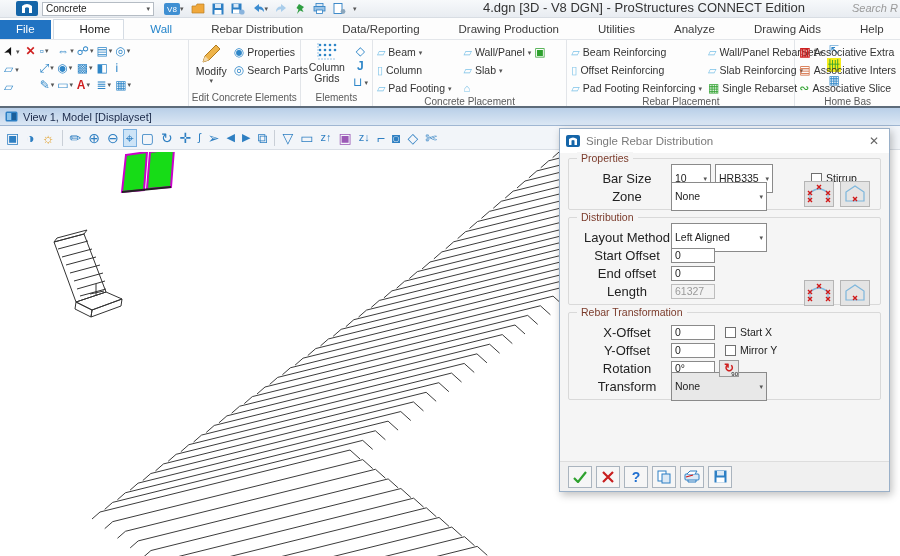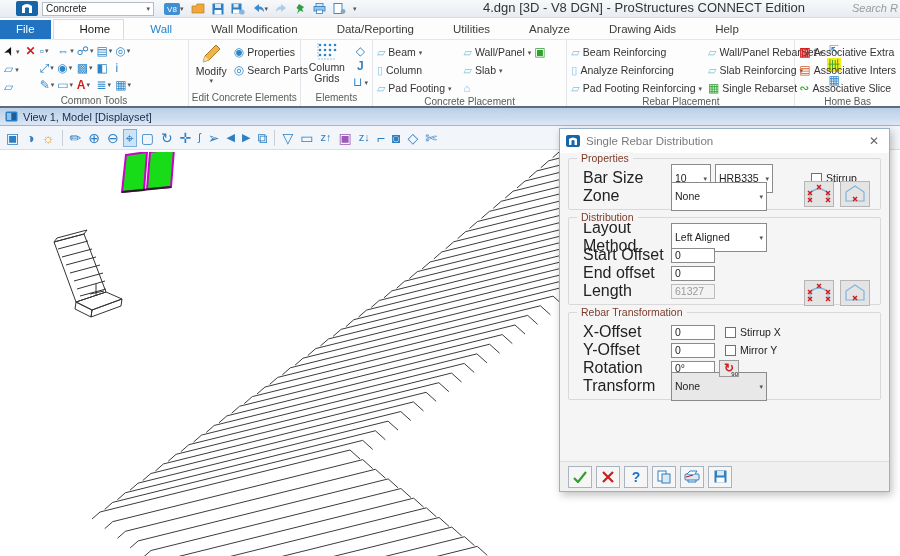--- a/index.html
+++ b/index.html
@@ -66,21 +66,21 @@
   .dtitle{height:24px;background:#fff;display:flex;align-items:center;gap:6px;padding:0 6px;}
   .dtitle .ttext{flex:1;color:#7a7a7a;font-size:11.5px;}
   .dclose{color:#666;font-size:12px;padding:0 4px;}
   .dtabs{display:flex;align-items:flex-end;height:20px;padding-left:4px;background:#f0f0f0;border-bottom:1px solid #d0d0d0;}
   .dtab{padding:3px 8px;font-size:11px;color:#333;}
   .dtab.active{background:#f5f5f5;border:1px solid #d0d0d0;border-bottom:1px solid #f5f5f5;margin-bottom:-1px;}
   .dbody{flex:1;padding:5px 8px 0 8px;background:#f5f5f5;}
   .gbox{border:1px solid #d9d9d9;border-radius:2px;position:relative;padding:10px 6px 4px 6px;margin-bottom:7px;}
   .gbox .legend{position:absolute;top:-7px;left:8px;background:#f5f5f5;padding:0 4px;font-size:10.5px;color:#7b3b2b;}
   .frow{display:flex;align-items:center;height:18px;padding-left:8px;}
-  .flab{flex:0 0 88px;font-size:16px;color:#222;}
+  .flab{flex:0 0 88px;font-size:13px;color:#222;text-align:center;}
   .combo{height:29px;background:#fff;border:1px solid #8a8a8a;display:flex;align-items:center;
     justify-content:space-between;padding:0 3px;font-size:10.5px;}
   .combo.gray{background:#e8e8e8;}
   .w40{width:40px;} .w58{width:58px;margin-left:4px;} .w96{width:96px;}
   .txt{width:44px;height:15px;border:1px solid #8a8a8a;font-size:10.5px;padding:0 3px;background:#fff;color:#222;}
   .txt:disabled{background:#f3f3f3;color:#9a9a9a;border-color:#bdbdbd;}
   .cb{width:11px;height:11px;border:1px solid #707070;background:#fff;display:inline-block;}
   .cblab{font-size:10.5px;margin-left:4px;}
   .chk{display:flex;align-items:center;margin-left:38px;}
   .shapes{position:absolute;right:10px;display:flex;gap:6px;}
@@ -165,22 +165,23 @@
     <span class="caret">▾</span>
   </span>
   <span class="win-title">4.dgn [3D - V8 DGN] - ProStructures CONNECT Edition</span>
   <span class="searchbox">Search R</span>
 </div>
 
 <div class="tabbar">
   <span class="rtab file">File</span>
   <span class="rtab active">Home</span>
   <span class="rtab blue">Wall</span>
-  <span class="rtab">Wall Modification</span>
+  <span class="rtab">Rebar Distribution</span>
   <span class="rtab">Data/Reporting</span>
+  <span class="rtab">Drawing Production</span>
   <span class="rtab">Utilities</span>
   <span class="rtab">Analyze</span>
   <span class="rtab">Drawing Aids</span>
   <span class="rtab">Help</span>
 </div>
 
 <div class="ribbon">
 
   <div class="rgroup" style="width:199px">
     <div class="gbody">
@@ -252,21 +253,20 @@
           <span class="cell">
             <span class="gi ">≣</span>
             <span class="caret">▾</span>
           </span>
           <span class="cell">
             <span class="gi ">▦</span>
             <span class="caret">▾</span>
           </span>
         </div>
     </div>
-    <div class="glabel">Common Tools</div>
   </div>
 
   <div class="rgroup" style="width:112px">
     <div class="gbody">
       <div class="bigbtn">
         <svg width="24" height="24" viewBox="0 0 24 24">
             <path d="M4 20 L6 14 L17 3 L21 7 L10 18 Z" fill="#eeb44a" stroke="#b07a1e" stroke-width="1"></path>
             <path d="M4 20 L6 14 L10 18 Z" fill="#f4d9a8"></path>
           </svg>
         <span class="blab">Modify</span>
@@ -359,21 +359,21 @@
 
   <div class="rgroup" style="width:228px">
     <div class="gbody">
       <div class="listcol" style="padding-top:2px">
         <span class="litem">
             <span class="box3d">▱</span>
             <span>Beam Reinforcing</span>
           </span>
         <span class="litem">
             <span class="box3d">▯</span>
-            <span>Analyze Reinforcing</span>
+            <span>Offset Reinforcing</span>
           </span>
         <span class="litem">
             <span class="box3d">▱</span>
             <span>Pad Footing Reinforcing</span>
             <span class="caret">▾</span>
           </span>
       </div>
       <div class="listcol" style="padding-top:2px;margin-left:2px">
         <span class="litem">
             <span class="box3d">▱</span>
@@ -590,21 +590,21 @@
       </div>
     </div>
 
     <div class="gbox">
       <span class="legend">Rebar Transformation</span>
       <div class="frow">
         <span class="flab">X-Offset</span>
         <input class="txt" value="0" style="">
         <span class="chk" style="margin-left:10px">
             <span class="cb"></span>
-            <span class="cblab">Stirrup X</span>
+            <span class="cblab">Start X</span>
           </span>
       </div>
       <div class="frow">
         <span class="flab">Y-Offset</span>
         <input class="txt" value="0" style="">
         <span class="chk" style="margin-left:10px">
             <span class="cb"></span>
             <span class="cblab">Mirror Y</span>
           </span>
       </div>

